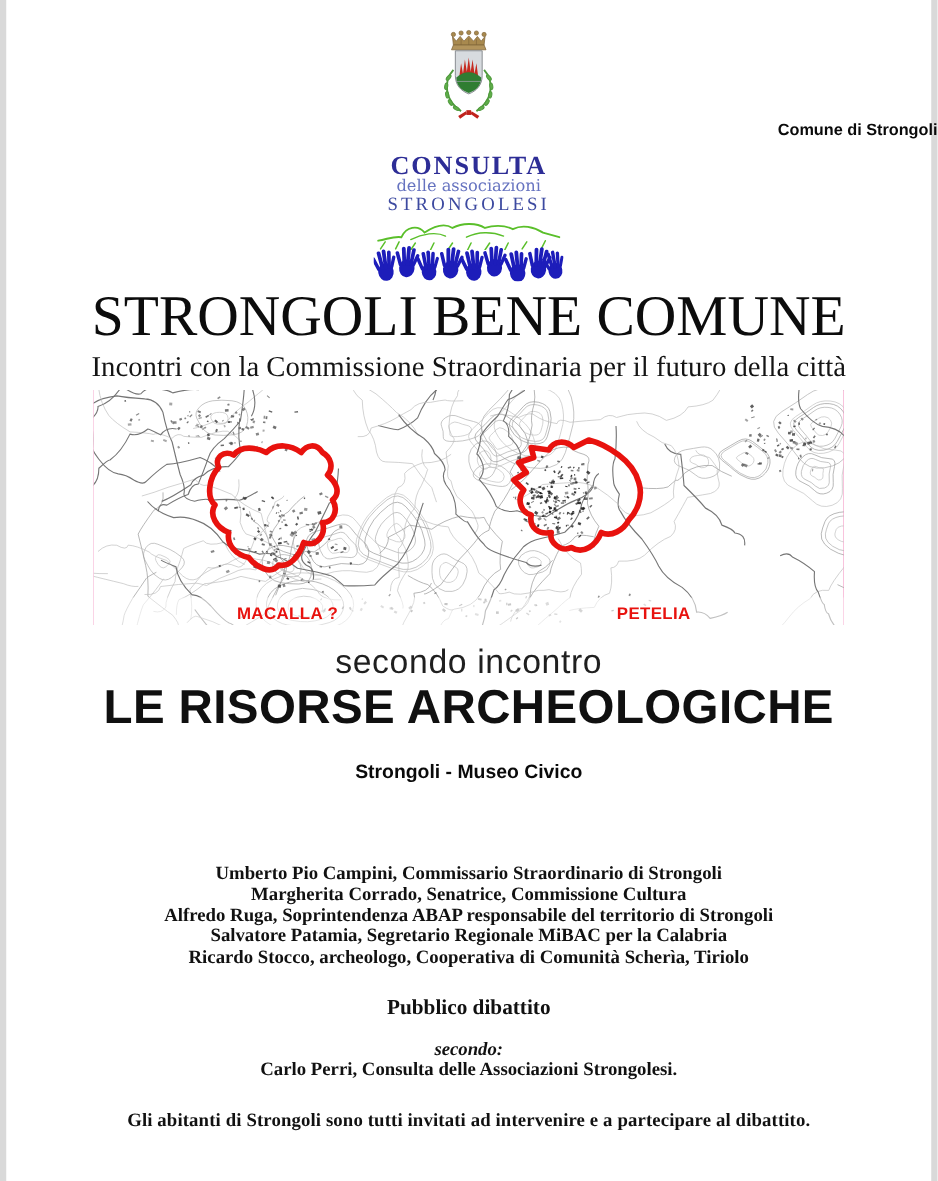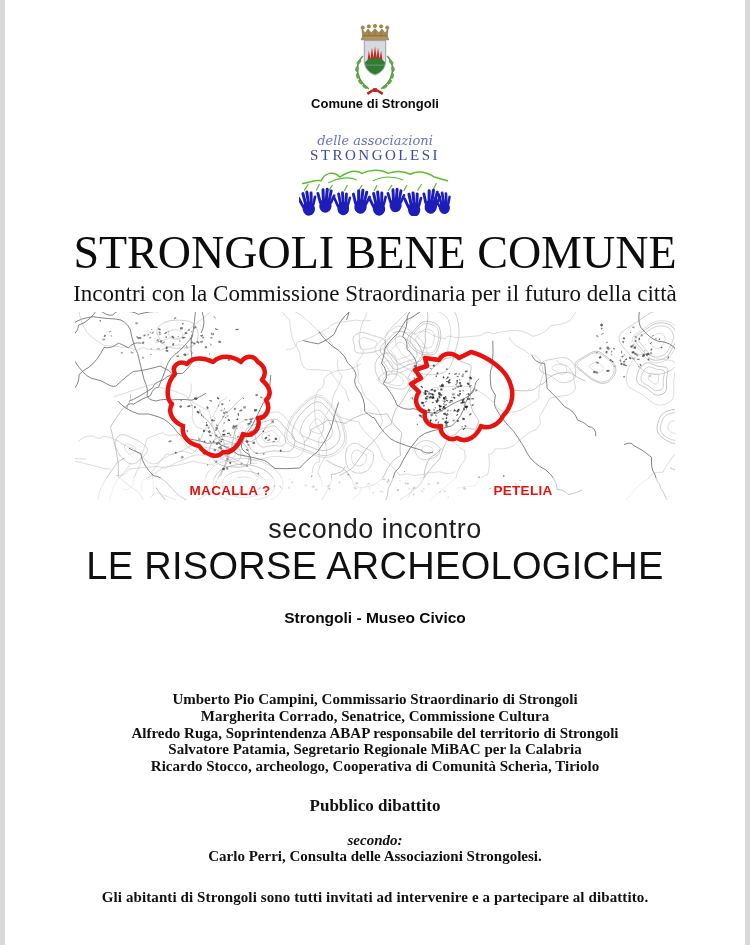--- a/index.html
+++ b/index.html
@@ -8,40 +8,40 @@
     font-family:"Liberation Serif",serif;color:#111;
   }
   .page{position:relative;width:750px;height:945px;background:#fff;}
   .edge{position:absolute;top:0;bottom:0;width:5px;background:#d9d9d9;}
   .edge-left{left:0;}
   .edge-right{right:0;}
   .center{position:absolute;left:0;width:100%;text-align:center;}
 
   
   .crest{position:absolute;top:22px;left:352px;}
-  .municipality{top:96px;font-family:"Liberation Sans",sans-serif;font-weight:bold;font-size:13px;color:#0a0a0a;}
+  .municipality{top:96px;font-family:"Liberation Sans",sans-serif;font-weight:bold;font-size:13px;color:#0a0a0a;text-align:right;}
   .consulta{position:absolute;top:122px;left:0;width:100%;text-align:center;line-height:1;}
   .consulta-1{font-family:"Liberation Serif",serif;font-weight:bold;font-size:21px;letter-spacing:1.5px;color:#2d2d96;}
-  .consulta-2{font-family:"DejaVu Serif",serif;font-style:italic;font-size:13px;color:#6673c0;margin-top:12px;}
+  .consulta-2{font-family:"DejaVu Serif",serif;font-size:13px;color:#6673c0;margin-top:0px;}
   .consulta-3{font-family:"Liberation Serif",serif;font-size:15px;letter-spacing:2.5px;color:#3d4aa0;margin-top:1px;}
   .hills{display:block;margin:2px auto 0 auto;}
   .hands{display:block;margin:-7px auto 0 auto;}
 
   
   .main-title{top:226px;font-family:"Liberation Serif",serif;font-size:46px;font-weight:400;color:#0c0c0c;letter-spacing:0px;}
   .subtitle{top:281px;font-family:"Liberation Serif",serif;font-size:23px;color:#141414;}
 
   
   .map-wrap{position:absolute;top:312px;left:75px;width:600px;height:188px;background:#ec4899;}
   .map-wrap svg{display:block;}
   .map-label{font-family:"Liberation Sans",sans-serif;font-weight:bold;font-size:13.5px;letter-spacing:.3px;}
 
   
   .kicker{top:514px;font-family:"Liberation Sans",sans-serif;font-size:27px;font-weight:400;color:#1f1f1f;letter-spacing:.5px;}
-  .meeting-title{top:545px;font-family:"Liberation Sans",sans-serif;font-size:38px;font-weight:400;color:#101010;letter-spacing:.3px;}
+  .meeting-title{top:545px;font-family:"Liberation Sans",sans-serif;font-size:38px;font-weight:700;color:#101010;letter-spacing:.3px;}
   .meeting-datetime{top:591px;font-family:"Liberation Sans",sans-serif;font-size:15.5px;font-weight:bold;color:#0a0a0a;}
   .meeting-location{top:609px;font-family:"Liberation Sans",sans-serif;font-size:15.5px;font-weight:bold;color:#0a0a0a;}
 
   
   .speakers-heading{top:660px;font-size:17px;font-weight:bold;}
   .speakers{top:691px;font-size:15px;font-weight:bold;line-height:16.8px;}
 
   .debate-heading{top:796px;font-size:17px;font-weight:bold;}
   .coordina{top:832px;font-size:15px;font-weight:bold;font-style:italic;}
   .coordinator{top:848px;font-size:15px;font-weight:bold;}
@@ -94,20 +94,21 @@
     <g fill="#c0221c">
       <path d="M27 87 l-8 5 l2 3 l7 -5 Z"></path>
       <path d="M33 87 l8 5 l-2 3 l-7 -5 Z"></path>
       <rect x="27.5" y="86" width="5" height="5"></rect>
     </g>
   </svg>
 
   <div class="center municipality">Comune di Strongoli</div>
 
   <div class="consulta">
+    <div class="consulta-1">CONSULTA</div>
     <div class="consulta-2">delle associazioni</div>
     <div class="consulta-3">STRONGOLESI</div>
     <svg class="hills" width="160" height="26" viewBox="0 0 160 28">
       <g stroke="#5abf2a" fill="none" stroke-width="1.6" stroke-linecap="round">
         <path d="M2 20 C12 18 16 16 22 17 C26 8 36 6 42 13 C48 9 58 4 66 9 C74 5 86 4 94 9 C100 7 110 6 118 10 C126 6 136 8 144 13 L158 17"></path>
         <path d="M30 19 C40 14 52 12 60 16" stroke-width="1.2"></path>
         <path d="M78 17 C88 12 100 12 110 16" stroke-width="1.2"></path>
         <g stroke-width="1.3">
           <path d="M8 21 l-4 6"></path>
             <path d="M20 21 l-3 6"></path>

